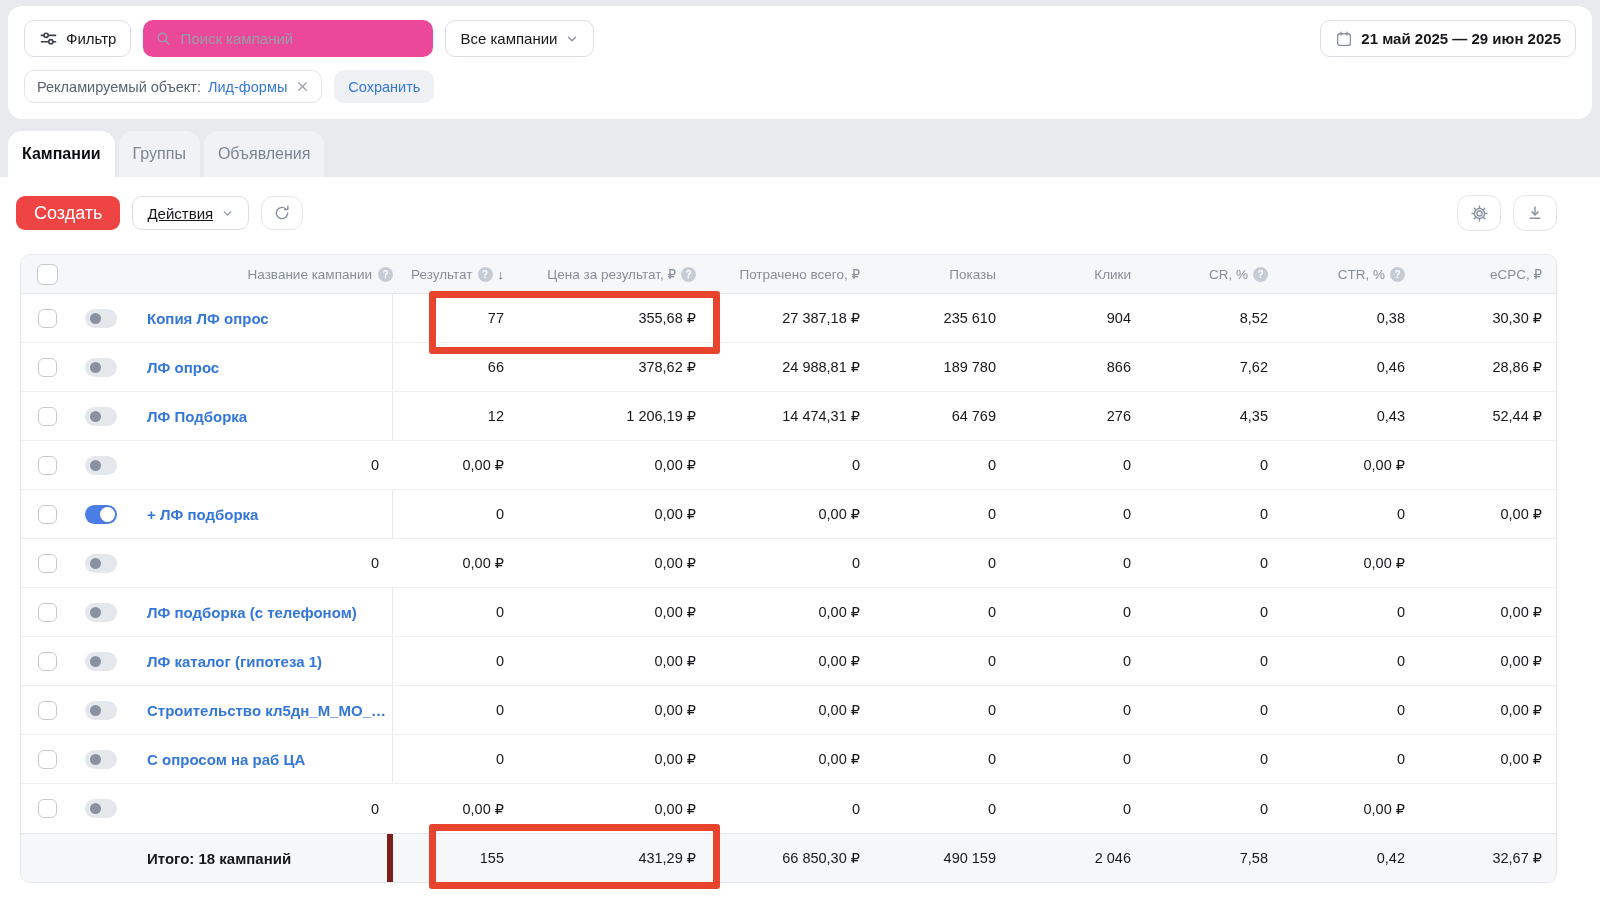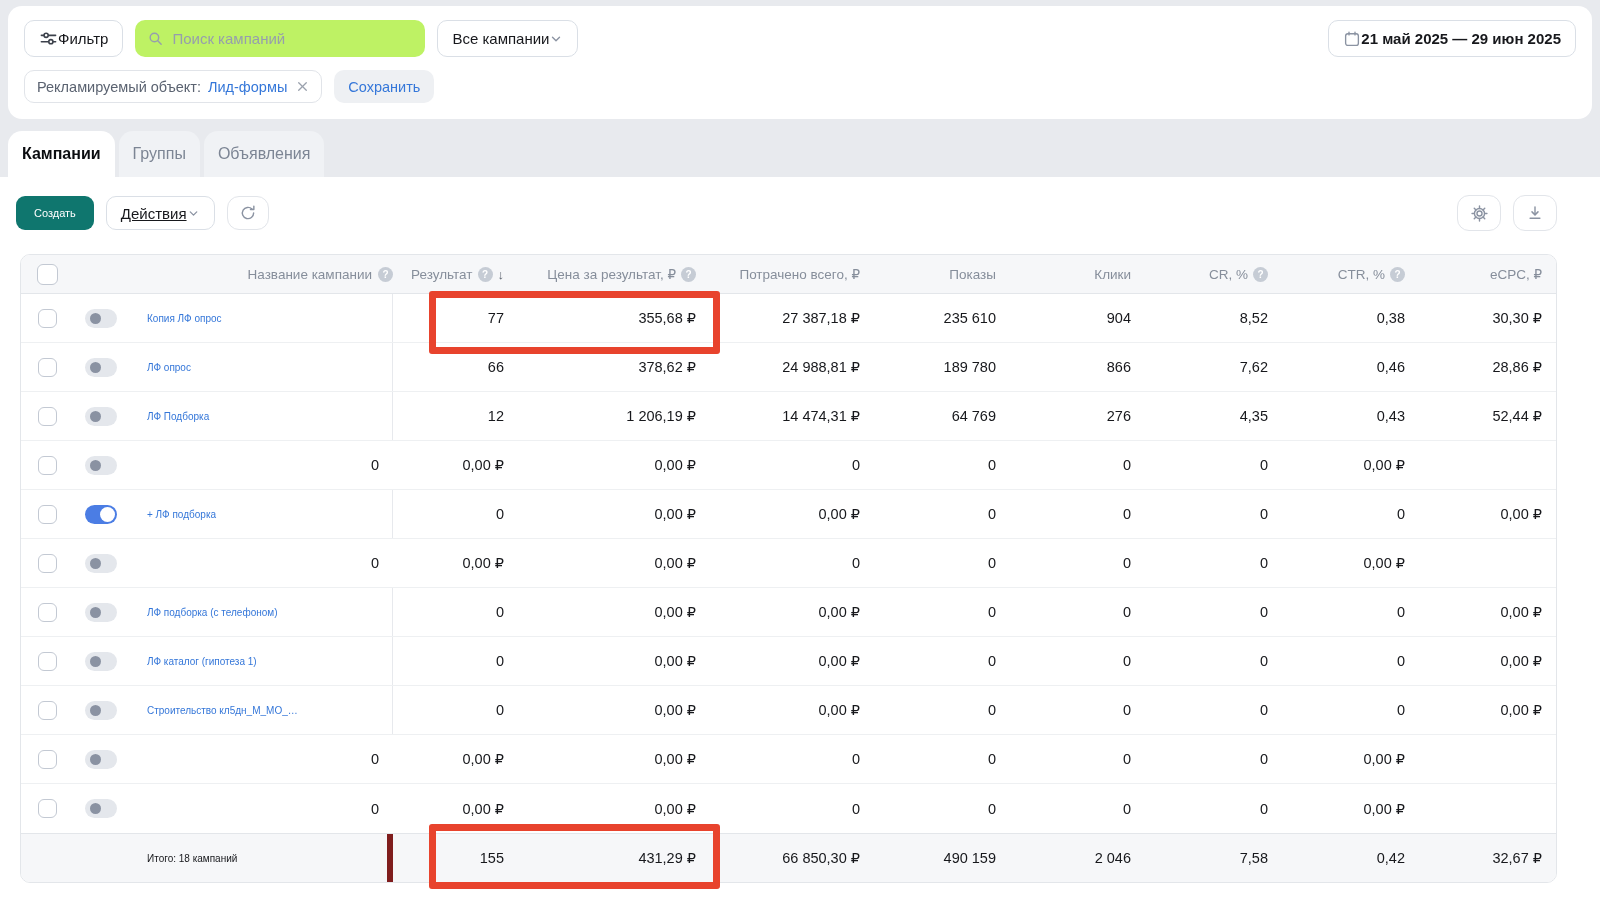--- a/index.html
+++ b/index.html
@@ -12,30 +12,30 @@
   }
   
   .top-card {
     margin:6px 8px 0 8px;
     background:#fff;
     border-radius:14px;
     padding:14px 16px 16px 16px;
   }
   .filter-row { display:flex; align-items:center; gap:12px; }
   .btn {
-    display:inline-flex; align-items:center; gap:0;
+    display:inline-flex; align-items:center; gap:8px;
     height:37px; padding:0 14px;
     background:#fff; border:1px solid #dadfe6; border-radius:10px;
     font-size:15px; font-weight:500; color:#17181c; cursor:pointer;
     white-space:nowrap;
   }
   .search-box {
     display:flex; align-items:center; gap:8px;
     width:290px; height:37px; padding:4px 12px;
-    background:#bef264; border-radius:10px;
+    background:#ec4899; border-radius:10px;
   }
   .search-box input {
     border:none; outline:none; background:transparent;
     font-size:15px; color:#17181c; width:100%;
     font-family:inherit;
   }
   .search-box input::placeholder { color:#969ead; }
   .spacer { flex:1; }
   .chip-row { display:flex; align-items:center; gap:12px; margin-top:13px; }
   .chip {
@@ -59,21 +59,21 @@
     height:46px; padding:0 14px; display:flex; align-items:center;
     border-radius:14px 14px 0 0; margin-right:4px;
     font-size:16px; color:#7c8594; background:#f0f2f5; cursor:pointer;
   }
   .tab.active { background:#fff; color:#0b0d10; font-weight:700; }
   
   .content { background:#fff; height:728px; }
   .toolbar { display:flex; align-items:center; padding:18px 43px 0 16px; gap:12px; }
   .btn-primary {
     height:34px; padding:0 18px; border:none; border-radius:9px;
-    background:#0f766e; color:#fff; font-size:11px; font-weight:500;
+    background:#ef4444; color:#fff; font-size:18px; font-weight:500;
     cursor:pointer; font-family:inherit;
   }
   .icon-btn {
     width:44px; height:36px; display:inline-flex; align-items:center; justify-content:center;
     background:#fff; border:1px solid #e2e5ea; border-radius:12px; cursor:pointer;
   }
   
   .table-wrap {
     position:relative;
     margin:23px 43px 0 20px;
@@ -104,24 +104,24 @@
     width:32px; height:19px; border-radius:10px; background:#e4e7ec;
     position:relative; cursor:pointer; justify-self:center;
   }
   .toggle::after {
     content:""; position:absolute; width:11px; height:11px; border-radius:50%;
     background:#8a92a2; left:5px; top:4px;
   }
   .toggle.on { background:#4b7de4; }
   .toggle.on::after { width:15px; height:15px; background:#fff; left:auto; right:2px; top:2px; }
   .cell-name {
-    padding-left:18px; color:#3577d9; font-size:10px; cursor:pointer;
+    padding-left:18px; color:#3577d9; font-size:15px; cursor:pointer;
     align-self:stretch; display:flex; align-items:center;
     border-right:1px solid #e7e9ed;
-    white-space:nowrap; overflow:hidden;
+    white-space:nowrap; overflow:hidden;font-weight:bold;
   }
   .cell-num { text-align:right; padding-right:14px; font-size:14.5px; color:#17181c; }
   .tfoot {
     height:49px; background:#f6f7f9; border-top:1px solid #e3e6ea;
     border-radius:0 0 9px 9px; font-size:14.5px;
   }
   .tfoot .cell-name { color:#17181c; border-right:6px solid #7f1d1d; cursor:default; }
   .help-icon {
     width:15px; height:15px; border-radius:50%; background:#c6ccd5;
     color:#fff; font-size:10px; font-weight:700;
@@ -461,20 +461,21 @@
     <div class="cell-num">0,00 ₽</div>
   </div>
 
   <div class="grid-row body-row">
     <div class="cell-check">
       <span class="checkbox"></span>
     </div>
     <div style="justify-self:stretch;display:flex;justify-content:center;">
       <span class="toggle"></span>
     </div>
+    <div class="cell-name">С опросом на раб ЦА</div>
     <div class="cell-num">0</div>
     <div class="cell-num">0,00 ₽</div>
     <div class="cell-num">0,00 ₽</div>
     <div class="cell-num">0</div>
     <div class="cell-num">0</div>
     <div class="cell-num">0</div>
     <div class="cell-num">0</div>
     <div class="cell-num">0,00 ₽</div>
   </div>
 

